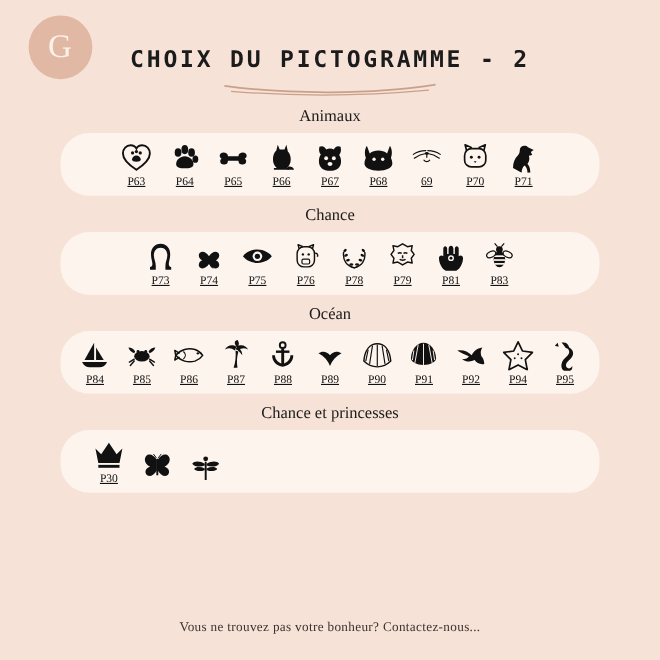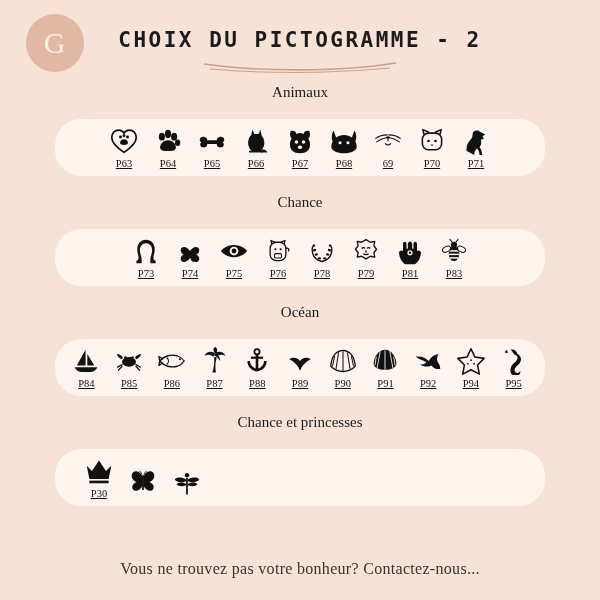--- a/index.html
+++ b/index.html
@@ -32,21 +32,21 @@
     color: #fdf0e8;
     letter-spacing: 1px;
   }
   .page-title {
     text-align: center;
     font-family: "DejaVu Sans Mono", monospace;
     font-weight: bold;
     font-size: 21px;
     letter-spacing: 2.5px;
     color: #1b1b1b;
-    padding-top: 28px;
+    padding-top: 42px;
   }
   .title-underline {
     width: 200px;
     height: 14px;
     margin: 8px auto 0 auto;
     position: relative;
   }
   .title-underline svg { display: block; }
 
   .section {
@@ -55,21 +55,21 @@
   .section-title {
     text-align: center;
     font-family: "Liberation Serif", serif;
     font-size: 15px;
     color: #1b1b1b;
     margin-bottom: 5px;
   }
   .pill {
     background: #fdf4ee;
     border-radius: 26px;
-    margin: 18px 55px;
+    margin: 6px 55px;
     padding: 7px 10px 6px 10px;
     display: flex;
     flex-direction: row;
     align-items: flex-end;
     justify-content: center;
     min-height: 48px;
     box-sizing: border-box;
   }
   .pill.left {
     justify-content: flex-start;
@@ -97,21 +97,21 @@
     margin-top: 2px;
     line-height: 12px;
   }
   .footer {
     position: absolute;
     left: 0;
     right: 0;
     bottom: 22px;
     text-align: center;
     font-family: "Liberation Serif", serif;
-    font-size: 16px;
+    font-size: 12px;
     color: #3a3430;
     letter-spacing: 0.3px;
   }
 </style>
 </head>
 <body>
 
 <div class="logo-badge">
   <span class="logo-letter">G</span>
 </div>

